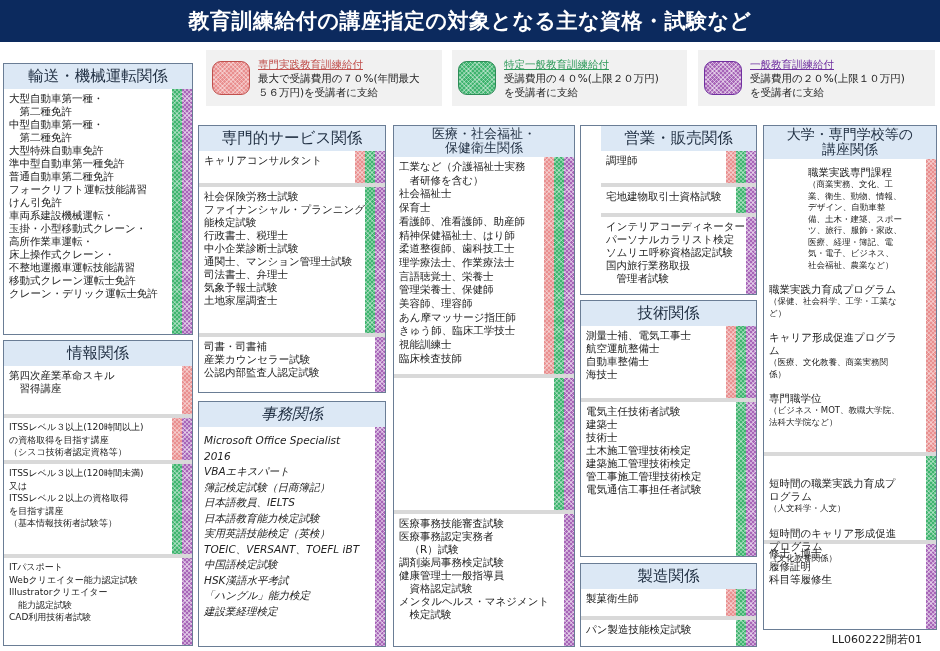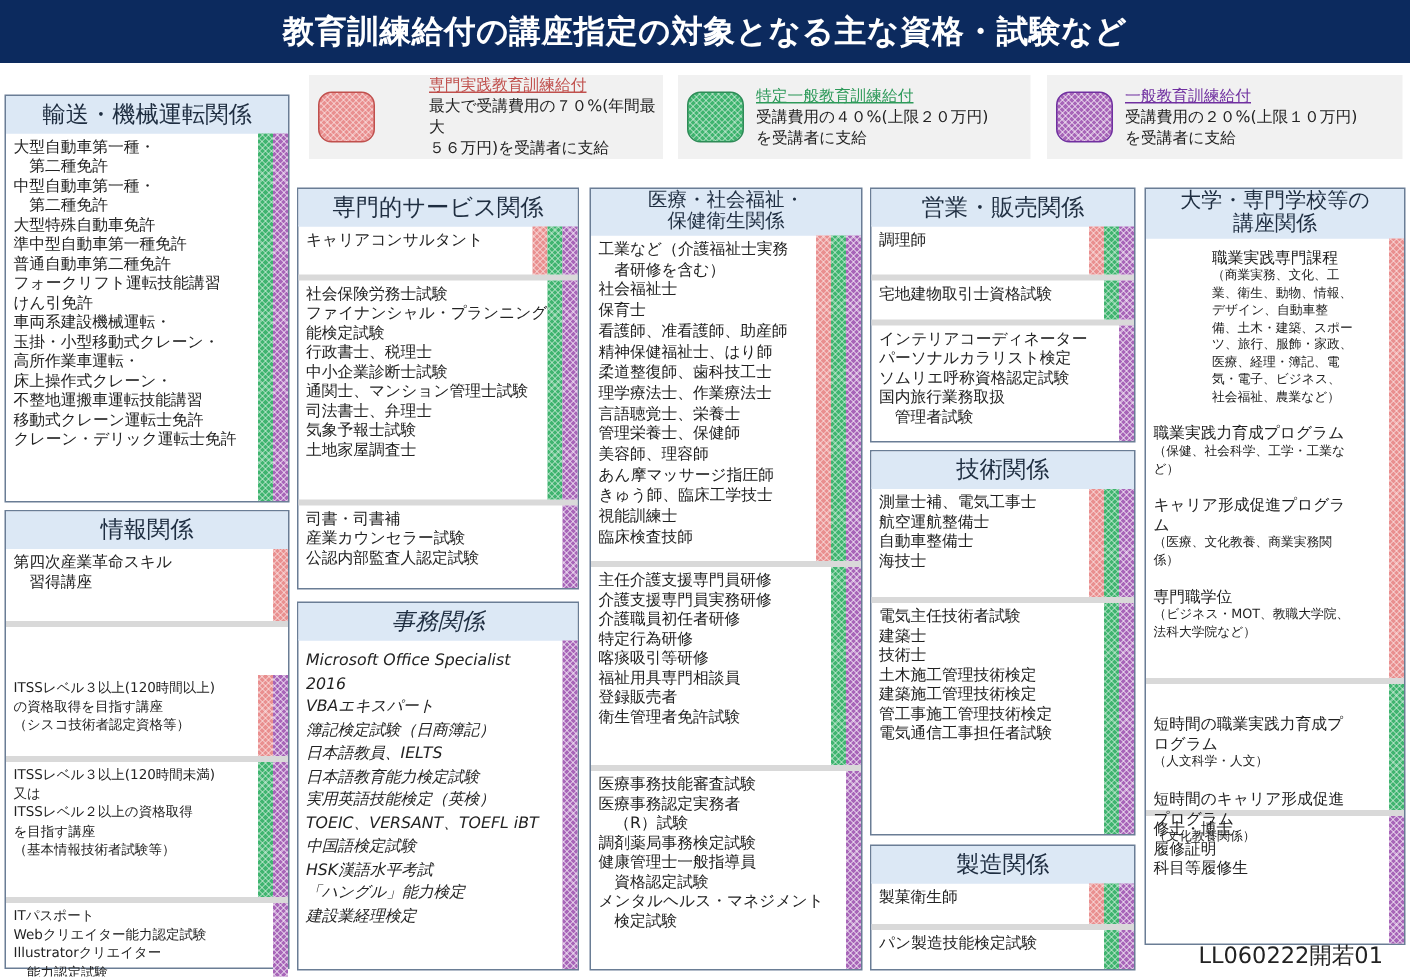--- a/index.html
+++ b/index.html
@@ -58,30 +58,30 @@
     position: relative; border-bottom: 4px solid #d9d9d9; flex-shrink: 0;
   }
   .sec:last-child { border-bottom: none; flex-grow: 1; }
   .sec .items { padding: 3px 34px 3px 5px; font-size: 10.5px; line-height: 13px; }
   .sec .items.small { font-size: 9px; line-height: 12.5px; }
   .sec .it { white-space: nowrap; }
   .strips { position: absolute; right: 0; top: 0; bottom: 0; display: flex; }
   .strips > div { width: 10px; height: 100%; }
 
   .footer-code {
-    position: absolute; right: 18px; bottom: 4px; font-size: 15px; color: #222;
+    position: absolute; right: 18px; bottom: 4px; font-size: 11px; color: #222;
   }
   .sub { font-size: 8.5px; }
 </style>
 </head>
 <body>
 
 <div class="banner">教育訓練給付の講座指定の対象となる主な資格・試験など</div>
 
-<div class="legend" style="left:206px; width:236px;gap:28px;">
+<div class="legend" style="left:206px; width:236px;">
   <div class="swatch pat-red"></div>
   <div class="txt">
     <div class="ttl" style="color:#c0504d">専門実践教育訓練給付</div>
     <div>最大で受講費用の７０%(年間最大</div>
     <div>５６万円)を受講者に支給</div>
   </div>
 </div>
 <div class="legend" style="left:452px; width:235px;">
   <div class="swatch pat-green"></div>
   <div class="txt">
@@ -131,21 +131,21 @@
   <div class="hdr">情報関係</div>
   <div class="sec" style="height:52px;">
       <div class="items">
         <div class="it">第四次産業革命スキル</div>
         <div class="it">　習得講座</div>
       </div>
       <div class="strips">
         <div class="pat-red"></div>
       </div>
     </div>
-  <div class="sec" style="height:58px;margin-top:32px;">
+  <div class="sec" style="height:46px;">
       <div class="items small">
         <div class="it">ITSSレベル３以上(120時間以上)</div>
         <div class="it">の資格取得を目指す講座</div>
         <div class="it">（シスコ技術者認定資格等）</div>
       </div>
       <div class="strips">
         <div class="pat-red"></div>
         <div class="pat-purple"></div>
       </div>
     </div>
@@ -263,30 +263,20 @@
         <div class="it">視能訓練士</div>
         <div class="it">臨床検査技師</div>
       </div>
       <div class="strips">
         <div class="pat-red"></div>
         <div class="pat-green"></div>
         <div class="pat-purple"></div>
       </div>
     </div>
   <div class="sec" style="height:136px;">
-      <div class="items">
-        <div class="it">主任介護支援専門員研修</div>
-        <div class="it">介護支援専門員実務研修</div>
-        <div class="it">介護職員初任者研修</div>
-        <div class="it">特定行為研修</div>
-        <div class="it">喀痰吸引等研修</div>
-        <div class="it">福祉用具専門相談員</div>
-        <div class="it">登録販売者</div>
-        <div class="it">衛生管理者免許試験</div>
-      </div>
       <div class="strips">
         <div class="pat-green"></div>
         <div class="pat-purple"></div>
       </div>
     </div>
   <div class="sec">
       <div class="items">
         <div class="it">医療事務技能審査試験</div>
         <div class="it">医療事務認定実務者</div>
         <div class="it">　（R）試験</div>
@@ -295,21 +285,21 @@
         <div class="it">　資格認定試験</div>
         <div class="it">メンタルヘルス・マネジメント</div>
         <div class="it">　検定試験</div>
       </div>
       <div class="strips">
         <div class="pat-purple"></div>
       </div>
     </div>
 </div>
 
-<div class="box" style="left:580px; top:125px; width:177px; height:170px;">
+<div class="box" style="left:580px; top:125px; width:177px; height:170px;padding-left:20px;">
   <div class="hdr">営業・販売関係</div>
   <div class="sec" style="height:36px;">
       <div class="items">
         <div class="it">調理師</div>
       </div>
       <div class="strips">
         <div class="pat-red"></div>
         <div class="pat-green"></div>
         <div class="pat-purple"></div>
       </div>

